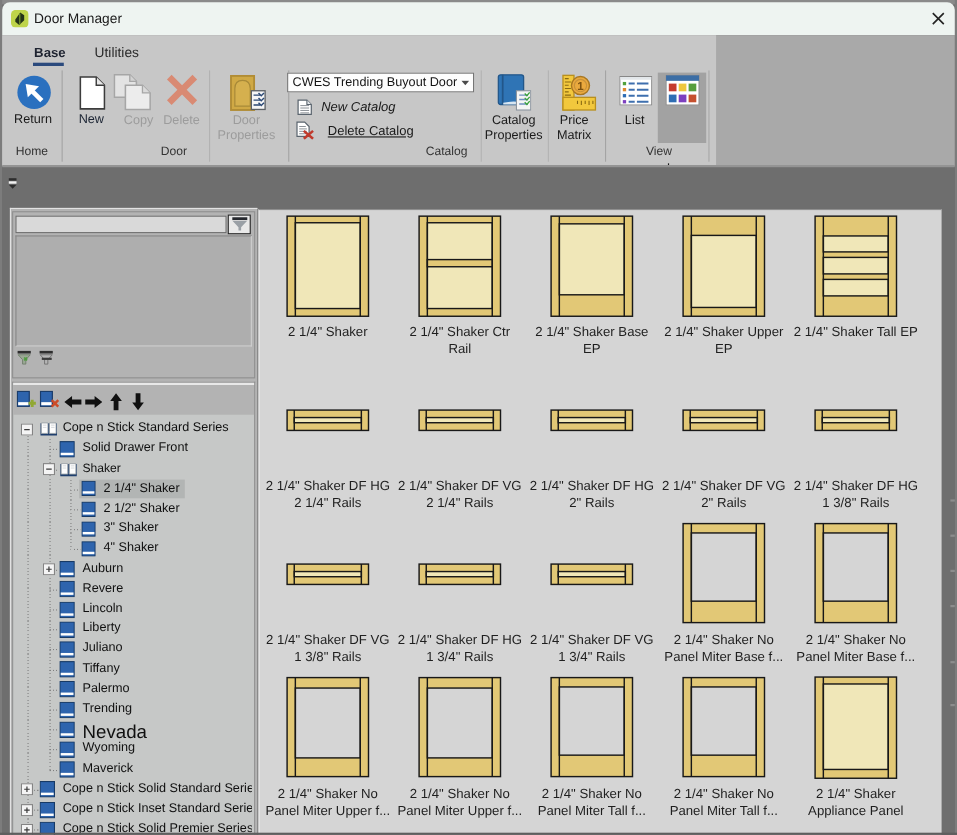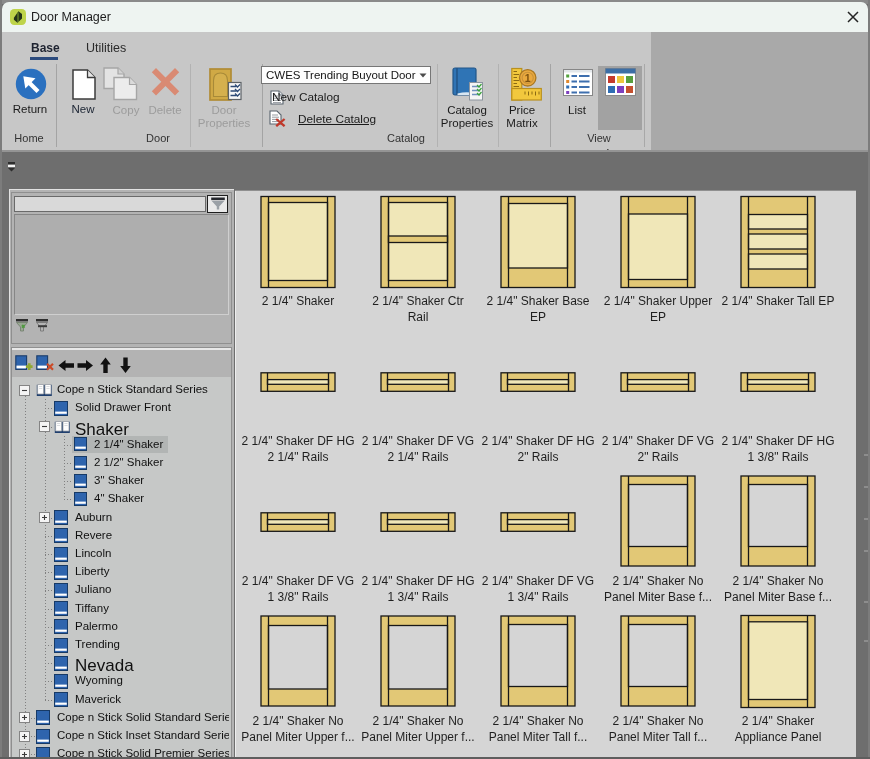--- a/index.html
+++ b/index.html
@@ -85,21 +85,21 @@
 <div class="abs" style="left:266px;top:68.5px;font-size:11.5px;color:#141414;">CWES Trending Buyout Door</div>
 <svg class="abs" style="left:419px;top:72.5px;" width="8" height="5" viewBox="0 0 8 5">
     <path d="M0.5 0.5 L7.5 0.5 L4 4.5 Z" fill="#4a4a4a"></path>
   </svg>
 
 <svg class="abs" style="left:270px;top:90px;" width="14" height="15" viewBox="0 0 14 15">
   <path d="M1 1 L9 1 L13 5 L13 14 L1 14 Z" fill="#fff" stroke="#5a646e" stroke-width="1.1"></path>
   <path d="M9 1 L9 5 L13 5" fill="#e2e6ea" stroke="#5a646e" stroke-width="1"></path>
   <path d="M3 6 h8 M3 8.2 h8 M3 10.4 h8 M3 12.6 h8" stroke="#8a9096" stroke-width="0.9"></path>
 </svg>
-<div class="abs" style="left:272px;top:90px;font-size:11.8px;color:#1a1a1a;">New Catalog</div>
+<div class="abs" style="left:292px;top:90px;font-size:11.8px;color:#1a1a1a;font-style:italic;">New Catalog</div>
 
 <svg class="abs" style="left:269px;top:110px;" width="17" height="17" viewBox="0 0 17 17">
   <path d="M1 1 L8 1 L12 5 L12 14 L1 14 Z" fill="#fff" stroke="#5a646e" stroke-width="1.1"></path>
   <path d="M3 5 h6 M3 7.2 h7 M3 9.4 h7 M3 11.6 h7" stroke="#8a9096" stroke-width="0.9"></path>
   <path d="M7.2 9 L15.6 16.2 M15.6 9 L7.2 16.2" stroke="#c0392b" stroke-width="2.3"></path>
 </svg>
 <div class="abs" style="left:298px;top:111.5px;font-size:11.8px;color:#1a1a1a;text-decoration:underline;">Delete Catalog</div>
 
 <svg class="abs" style="left:452px;top:67px;" width="31" height="34" viewBox="0 0 31 34">
   <rect x="1" y="1" width="23" height="27" rx="2" fill="#2f74b5" stroke="#225689" stroke-width="1.2"></rect>
@@ -231,21 +231,21 @@
 <svg class="abs" style="left:27.0px;top:43.1px;" width="11" height="11" viewBox="0 0 11 11">
       <rect x="0.5" y="0.5" width="10" height="10" fill="#f4f4f4" stroke="#848484" stroke-width="1"></rect>
       <path d="M3 5.5 h5" stroke="#3a3a3a" stroke-width="1.1"></path>
     </svg>
 <svg class="abs" style="left:42.0px;top:41.6px;" width="17" height="14" viewBox="0 0 17 14">
       <path d="M0.8 1.8 L15.8 1.8 L15.8 13 L0.8 13 Z" fill="#1f3f6e"></path>
       <path d="M1.6 1.5 L7.6 1.5 L7.6 11 L1.6 11 Z" fill="#fdfdfd" stroke="#9aa0a6" stroke-width="0.8"></path>
       <path d="M9 1.5 L15 1.5 L15 11 L9 11 Z" fill="#fdfdfd" stroke="#9aa0a6" stroke-width="0.8"></path>
       <path d="M3 3.5 h3.2 M3 5.5 h3.2 M10.4 3.5 h3.2 M10.4 5.5 h3.2" stroke="#c9cdd1" stroke-width="0.7"></path>
     </svg>
-<div class="abs" style="left:63.0px;top:41.6px;font-size:17px;color:#101010;white-space:nowrap;">Shaker</div>
+<div class="abs" style="left:63.0px;top:41.6px;font-size:11px;color:#101010;white-space:nowrap;">Shaker</div>
 <div class="abs" style="left:52.0px;top:66.8px;width:9.0px;height:1px;background-image:repeating-linear-gradient(to right,#808080 0,#808080 1px,transparent 1px,transparent 3px);"></div>
 <div class="abs" style="left:60.0px;top:58.3px;width:96px;height:16.5px;background:#b2b5b4;"></div>
 <svg class="abs" style="left:62.0px;top:59.3px;" width="13" height="14" viewBox="0 0 13 14">
       <rect x="0.5" y="0.5" width="12.0" height="13.0" fill="#2e64ad" stroke="#173a66" stroke-width="1"></rect>
       <rect x="1.2" y="9.6" width="10.6" height="2.2" fill="#fff"></rect>
     </svg>
 <div class="abs" style="left:82.0px;top:59.8px;font-size:11.5px;color:#101010;white-space:nowrap;">2 1/4" Shaker</div>
 <div class="abs" style="left:52.0px;top:85.0px;width:9.0px;height:1px;background-image:repeating-linear-gradient(to right,#808080 0,#808080 1px,transparent 1px,transparent 3px);"></div>
 <svg class="abs" style="left:62.0px;top:77.5px;" width="13" height="14" viewBox="0 0 13 14">
       <rect x="0.5" y="0.5" width="12.0" height="13.0" fill="#2e64ad" stroke="#173a66" stroke-width="1"></rect>

